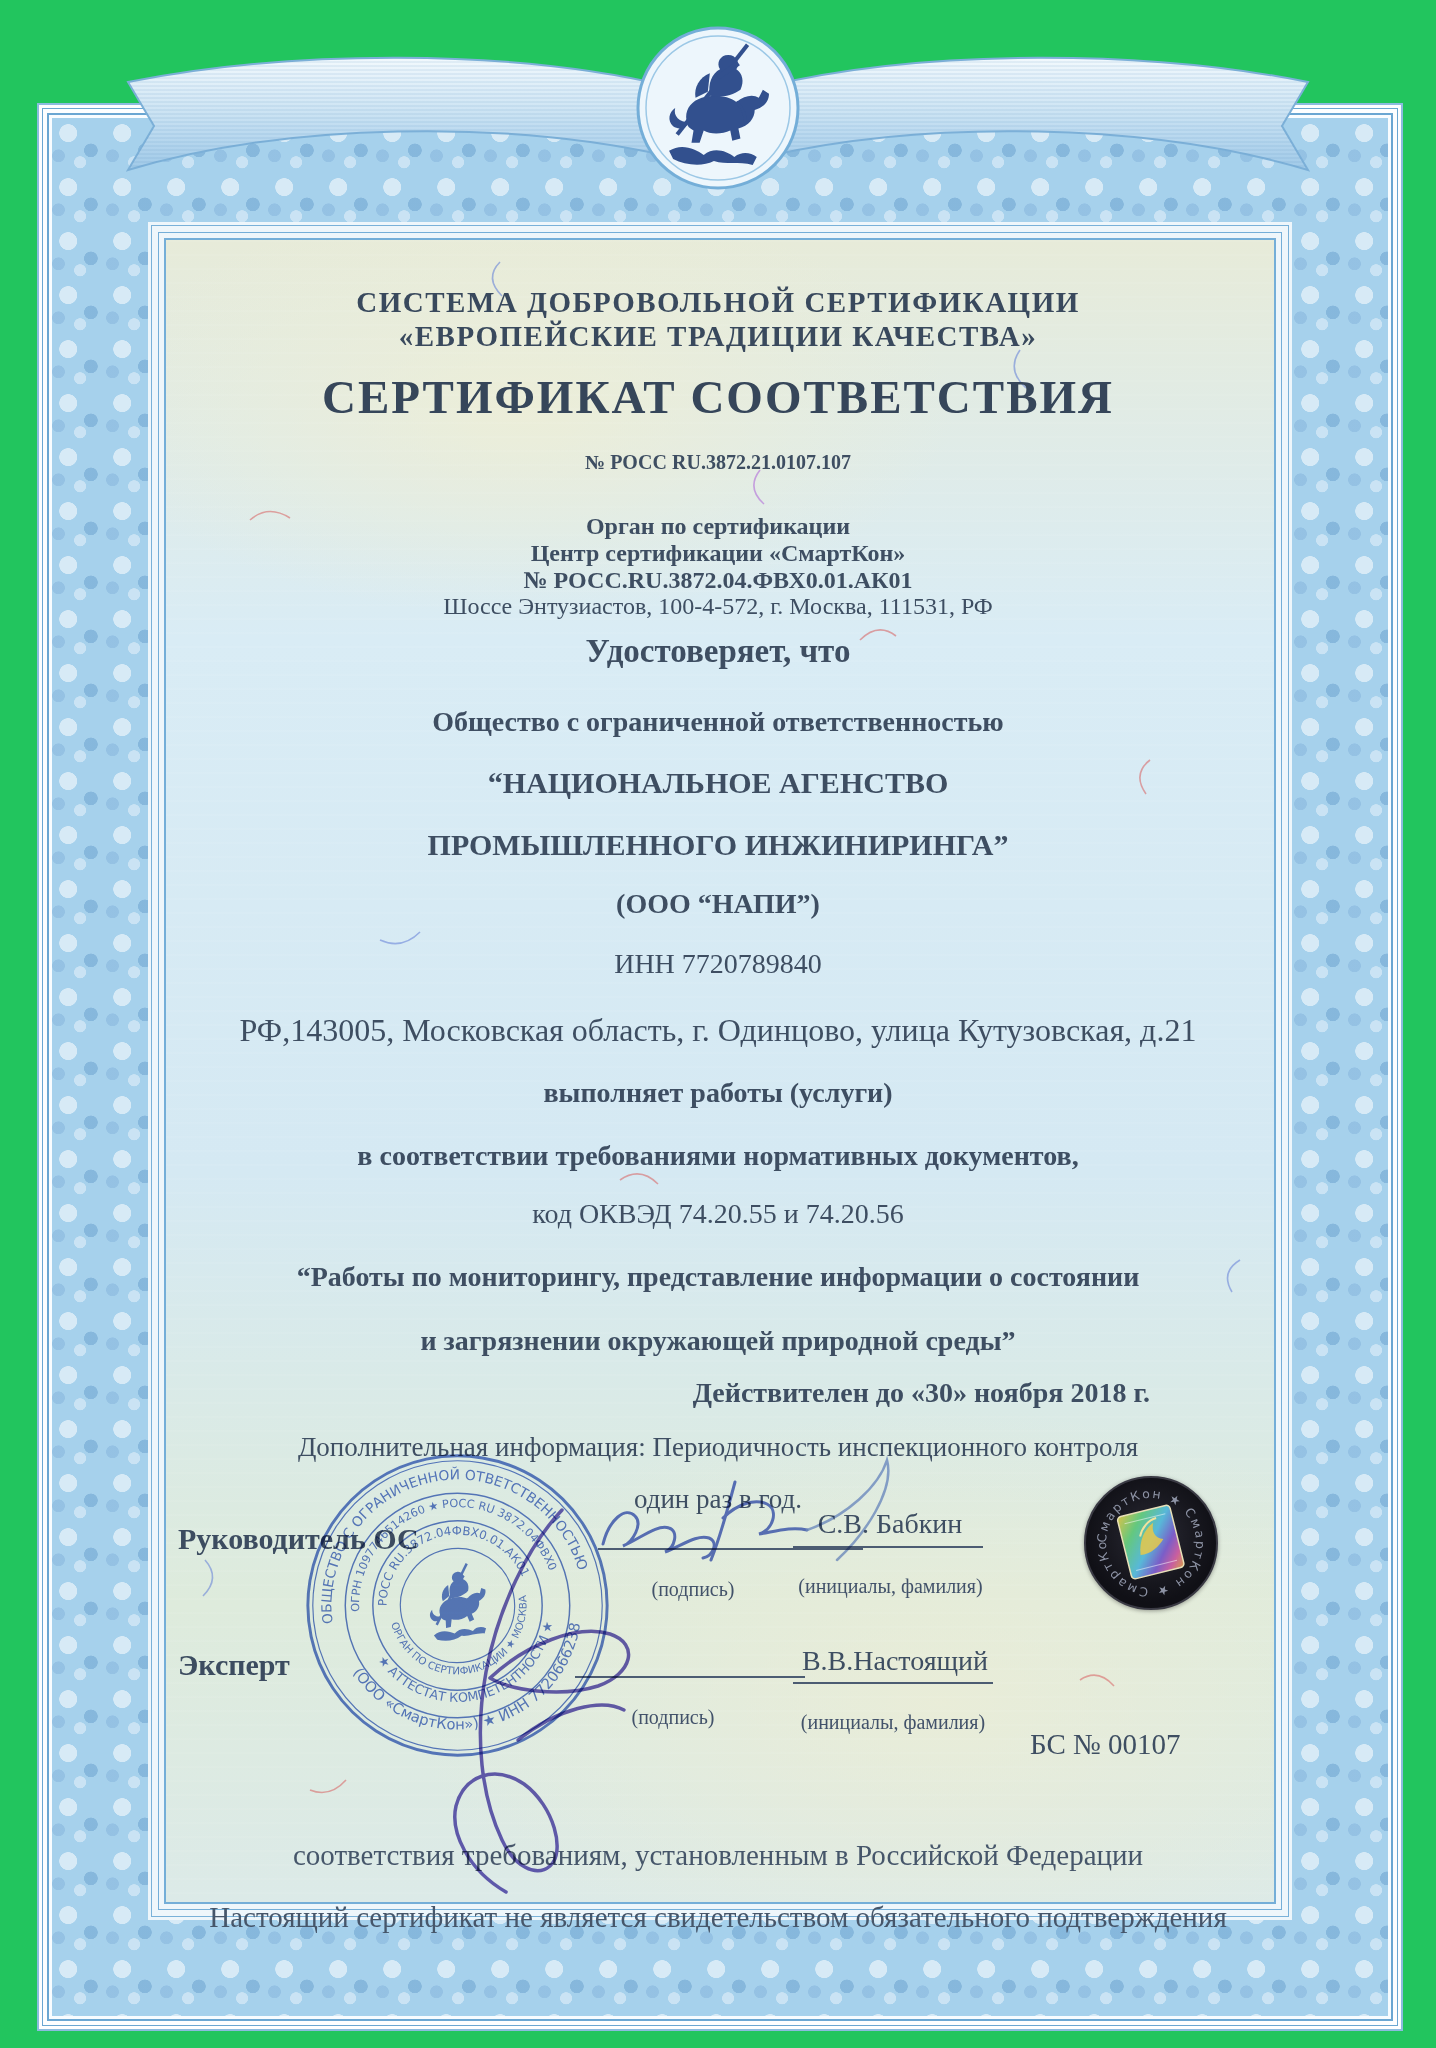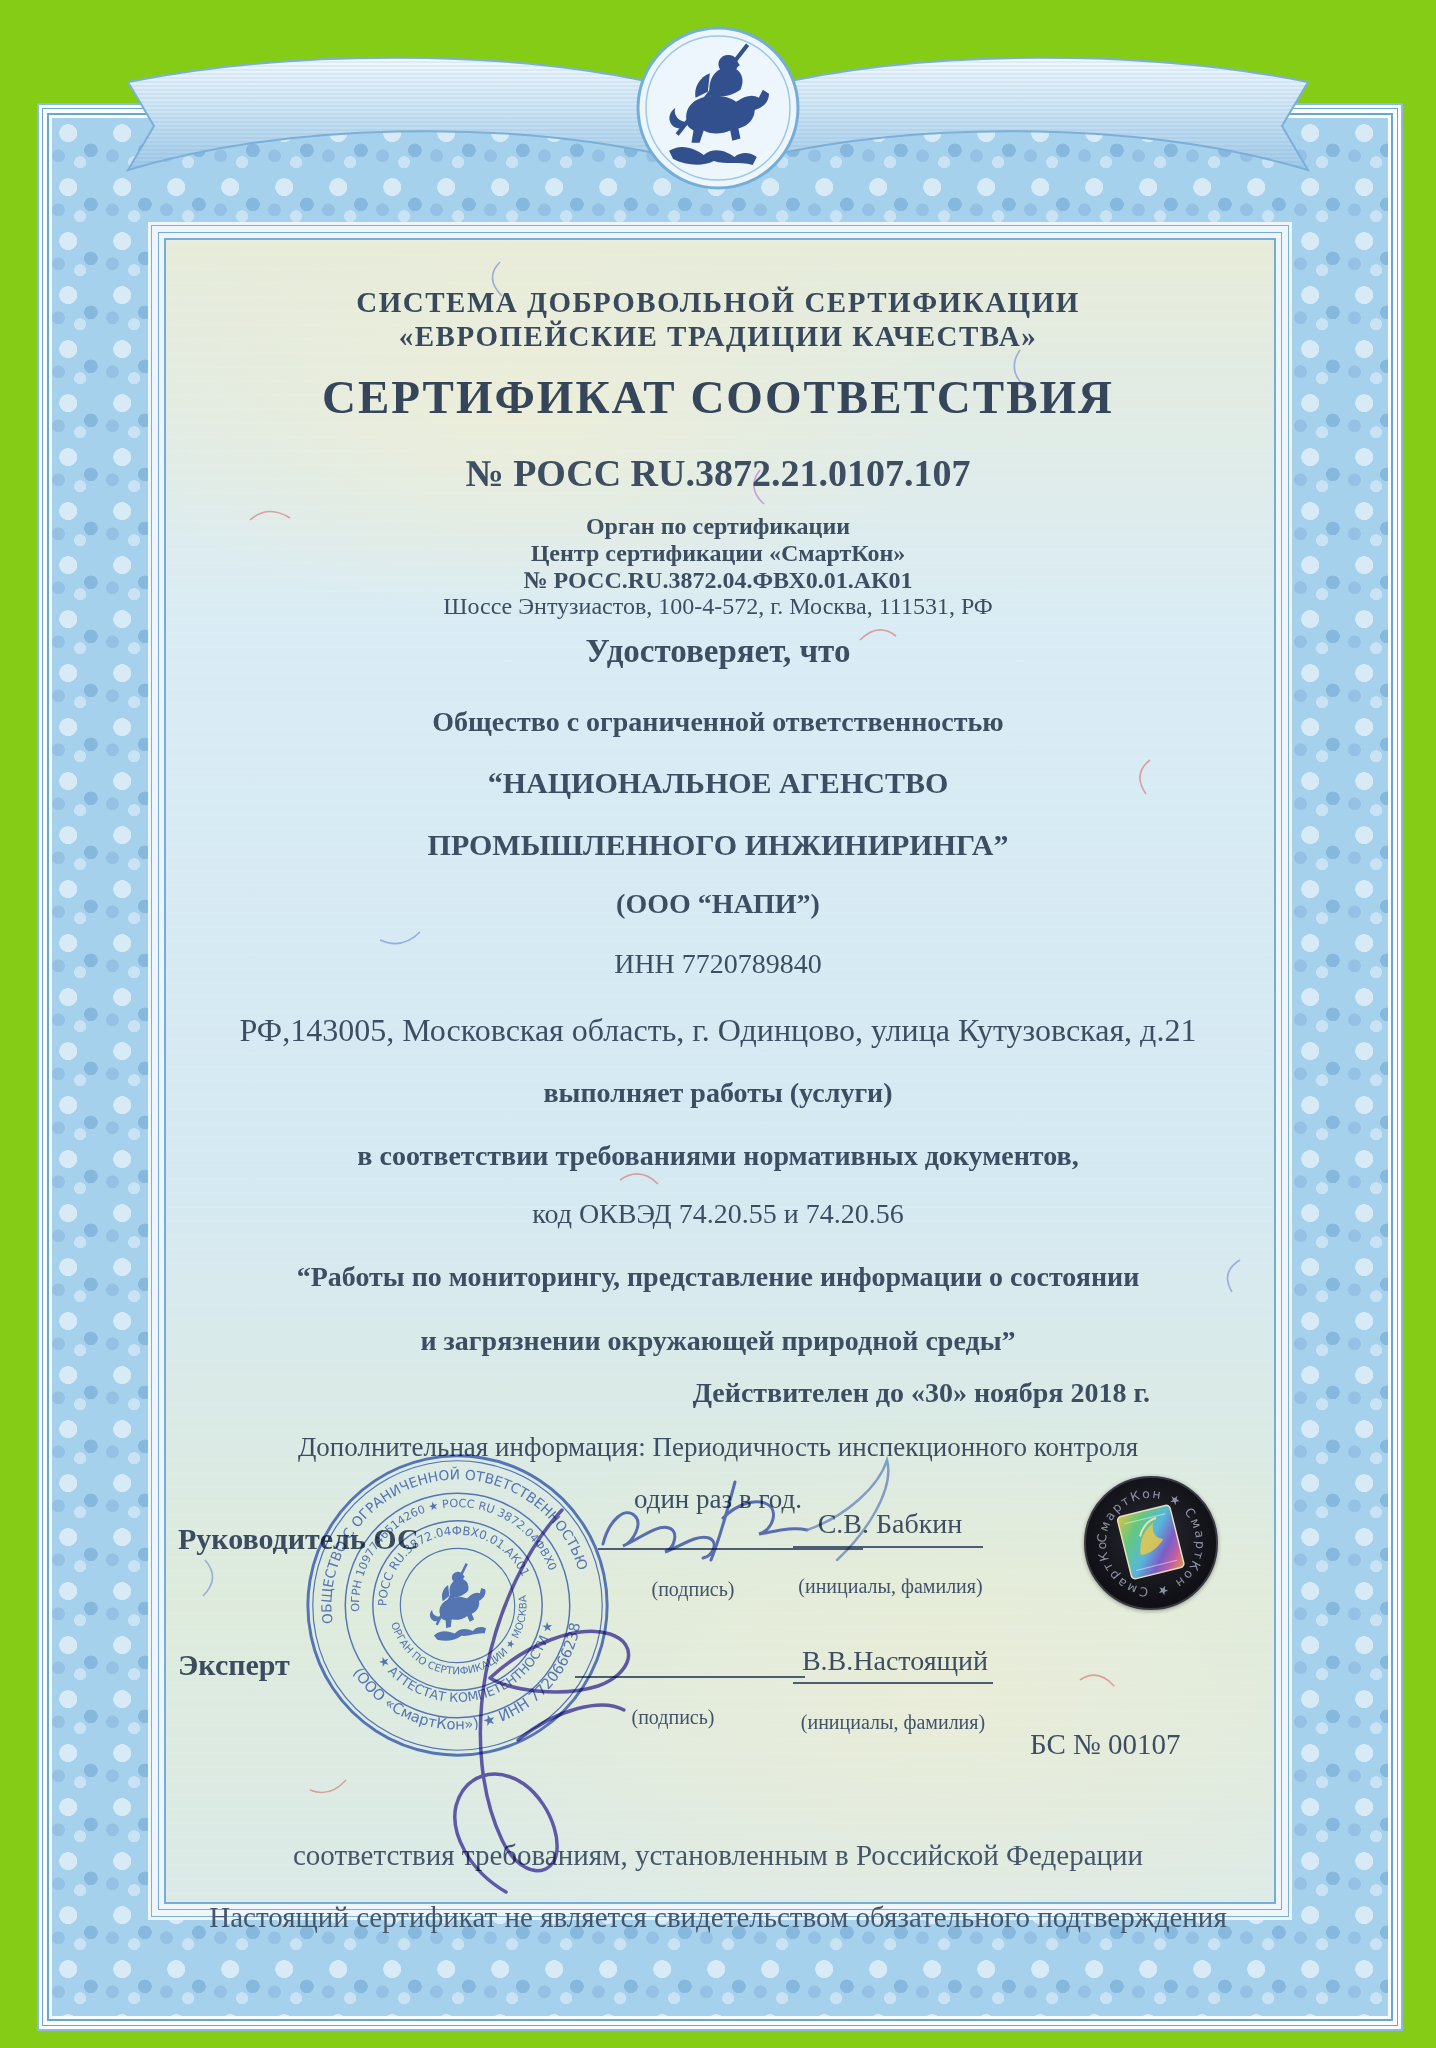--- a/index.html
+++ b/index.html
@@ -1,16 +1,16 @@
 <!DOCTYPE html>
 <html><head>
 <meta charset="utf-8">
 <style>
   html,body{margin:0;padding:0;background:#ffffff;}
-  .page{position:relative;width:1436px;height:2048px;background:#84cc16;overflow:hidden;
+  .page{position:relative;width:1436px;height:2048px;background:#22c55e;overflow:hidden;
         font-family:"Liberation Serif","DejaVu Serif",serif;}
 
   
   .band{position:absolute;left:52px;top:118px;width:1336px;height:1898px;
         background-color:#a6d1ec;
         background-image:
           radial-gradient(circle at 30% 28%, rgba(255,255,255,.55) 0 16%, transparent 17%),
           radial-gradient(circle at 72% 60%, rgba(96,152,200,.45) 0 13%, transparent 14%),
           radial-gradient(circle at 52% 82%, rgba(255,255,255,.40) 0 11%, transparent 12%),
           radial-gradient(circle at 12% 70%, rgba(120,170,214,.38) 0 10%, transparent 11%);
@@ -29,21 +29,21 @@
           radial-gradient(ellipse 760px 420px at 70% 88%, rgba(236,237,214,.8), rgba(0,0,0,0) 70%),
           linear-gradient(180deg,#e7ebd9 0%, #d9ecf5 24%, #d5e9f3 56%, #deebdc 82%, #dceae8 100%);
         box-shadow:0 0 0 12px #eef6fb, 0 0 0 13px #79b1d9, 0 0 0 16px #eef6fb;}
 
   
   .t{position:absolute;left:164px;width:1108px;text-align:center;color:#3e4e62;z-index:4;}
   .b{font-weight:bold;}
   .sys1{top:286px;font-size:29px;letter-spacing:1.5px;color:#39495d;}
   .sys2{top:320px;font-size:29px;letter-spacing:1.5px;color:#39495d;}
   .title{top:370px;font-size:47px;letter-spacing:2px;color:#36465a;}
-  .num{top:451px;font-size:38px;}
+  .num{top:451px;font-size:20px;}
   .org1{top:513px;font-size:24px;}
   .org2{top:540px;font-size:24px;}
   .org3{top:567px;font-size:24px;}
   .org4{top:593px;font-size:24px;}
   .udost{top:633px;font-size:33px;}
   .obshch{top:706px;font-size:28px;}
   .name1{top:766px;font-size:30px;}
   .name2{top:828px;font-size:30px;}
   .name3{top:888px;font-size:28px;}
   .inn{top:948px;font-size:28px;}

